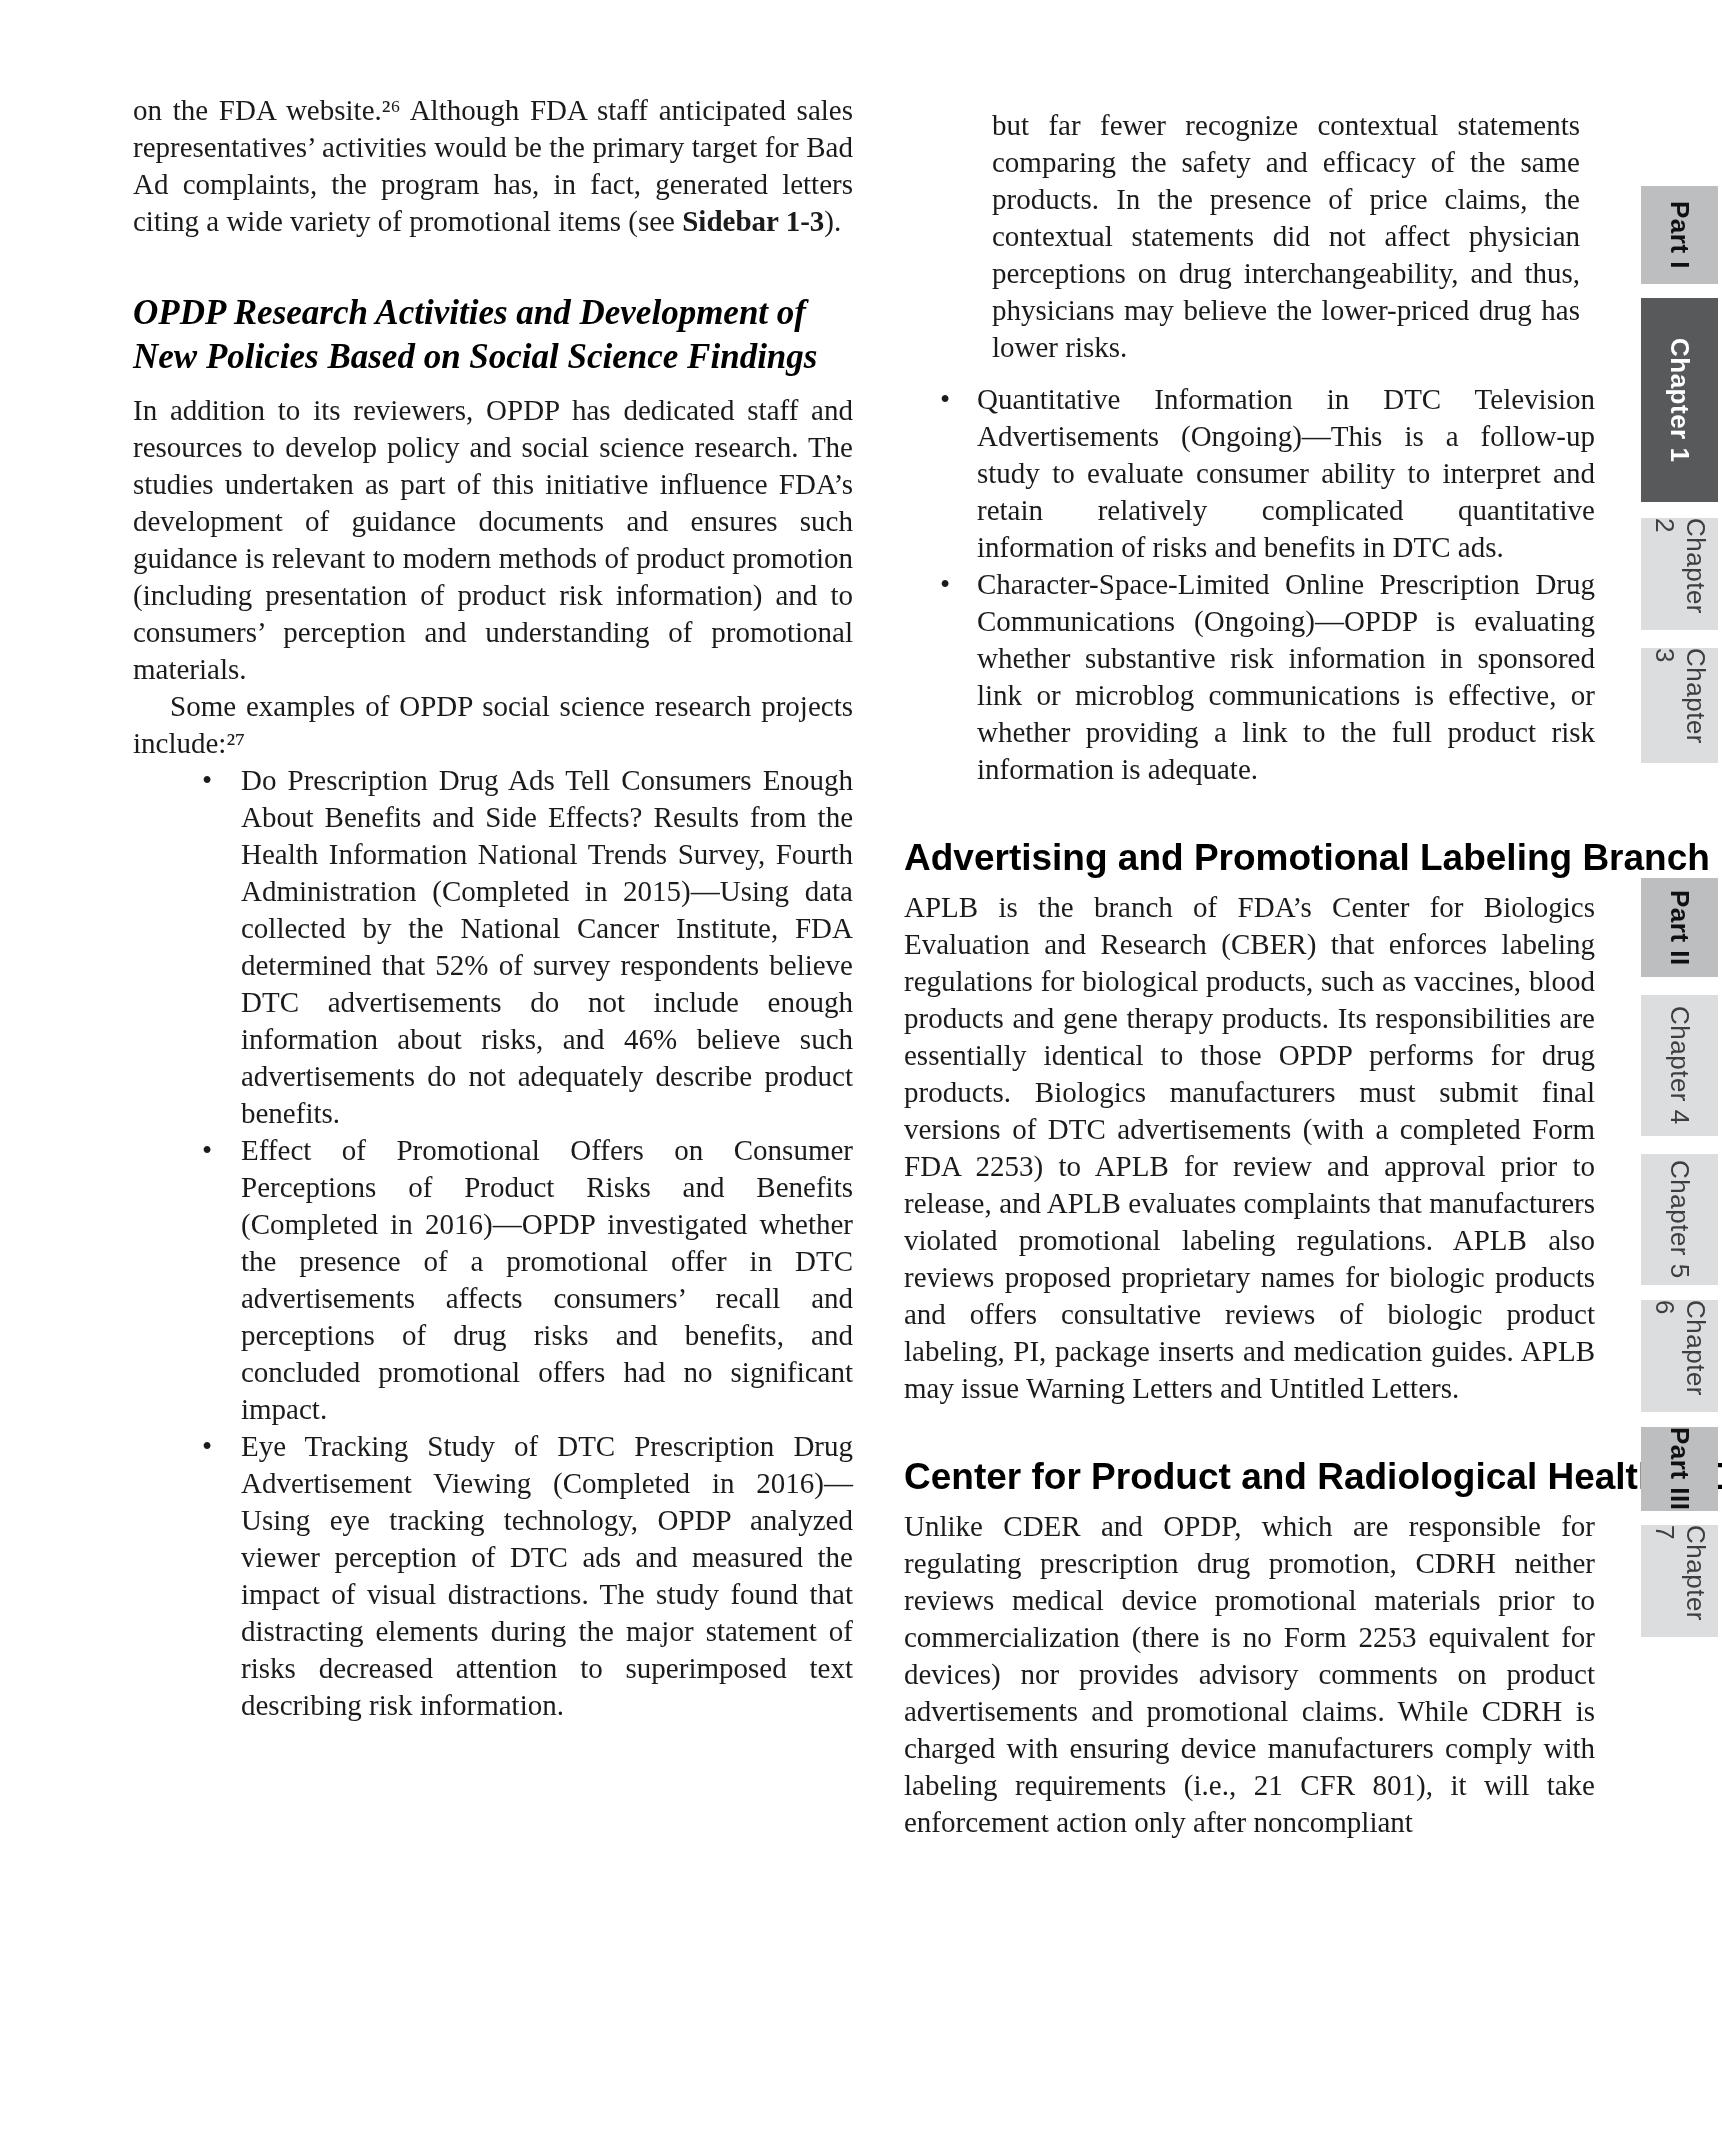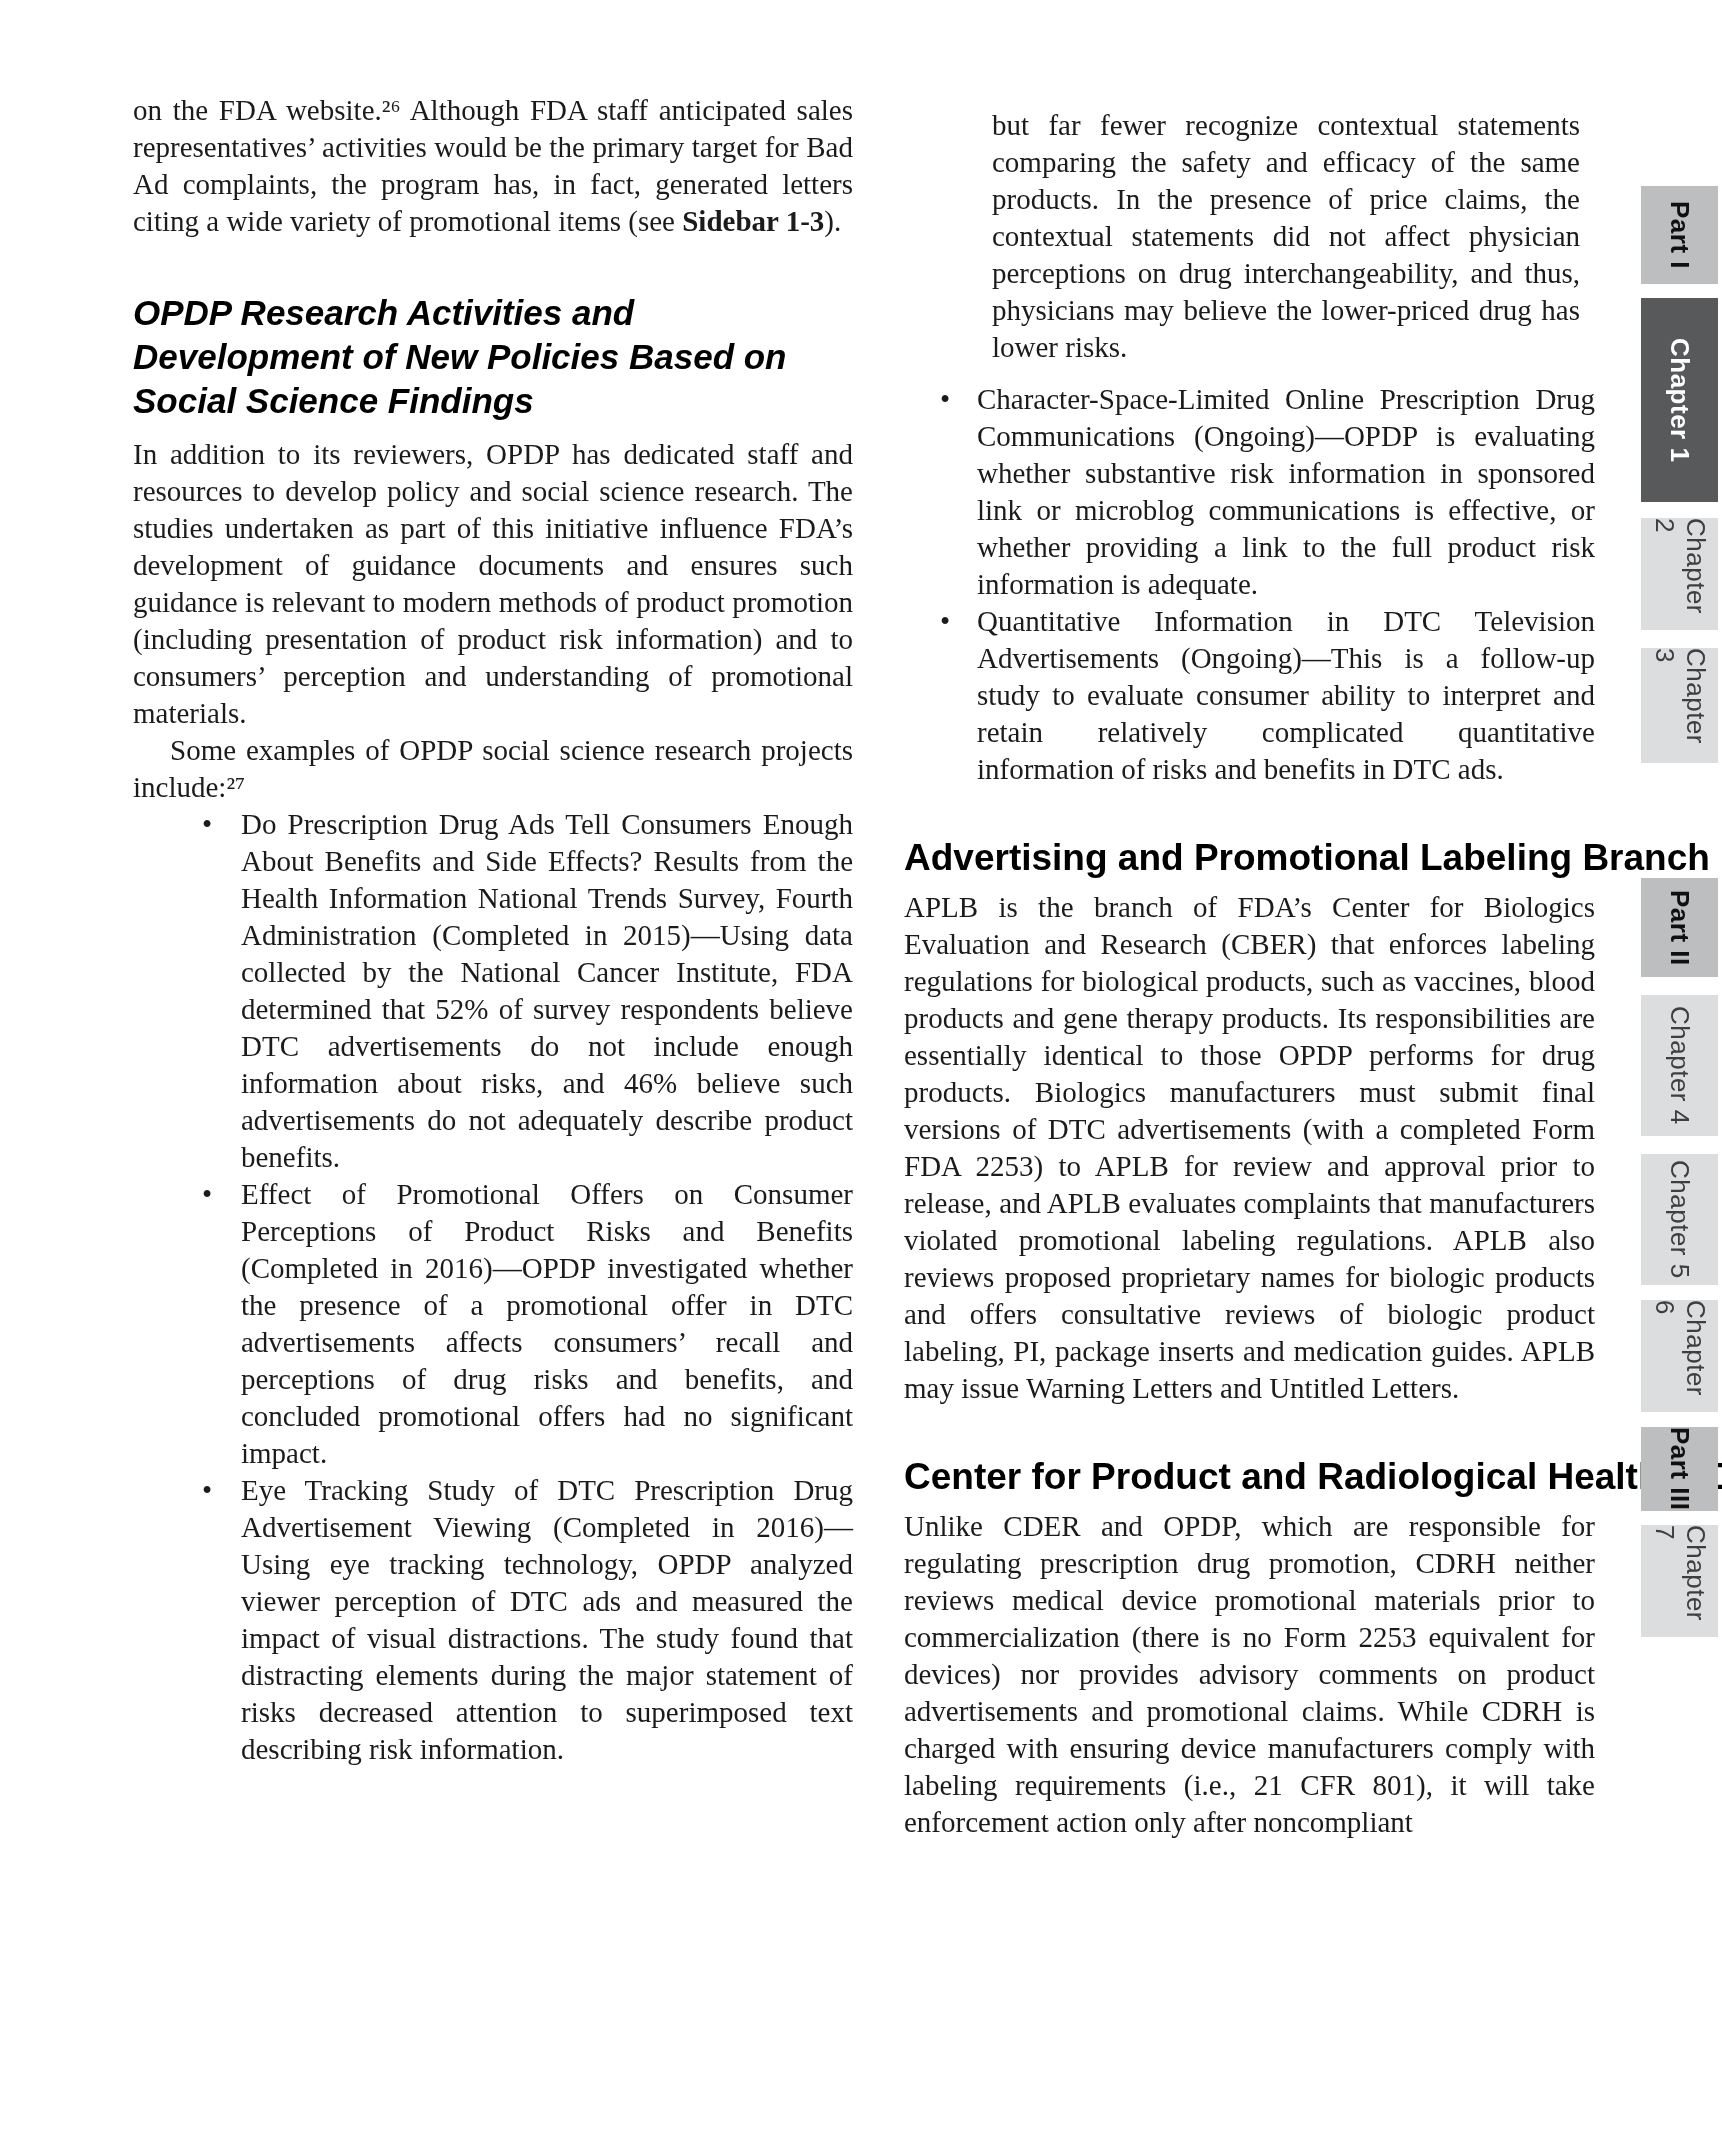--- a/index.html
+++ b/index.html
@@ -20,21 +20,21 @@
     line-height: 37px;
     text-align: justify;
   }
   #left-col  { left: 133px;  width: 720px; }
   #right-col { left: 904px;  width: 691px; }
 
   .para { margin: 0; }
   .bold-inline { font-weight: bold; }
 
   .section-heading-main {
-    font-family: Liberation Sans, sans-serif;
+    font-family: Liberation Serif, serif;
     font-weight: bold;
     font-style: italic;
     font-size: 35px;
     line-height: 44px;
     margin: 51px 0 13px 0;
     text-align: left;
     color: #000;
   }
   .section-heading-sub {
     font-family: "Liberation Sans", sans-serif;
@@ -119,22 +119,22 @@
       <li>Do Prescription Drug Ads Tell Consumers Enough About Benefits and Side Effects? Results from the Health Information National Trends Survey, Fourth Administration (Completed in 2015)—Using data collected by the National Cancer Institute, FDA determined that 52% of survey respondents believe DTC advertisements do not include enough information about risks, and 46% believe such advertisements do not adequately describe product benefits.</li>
       <li>Effect of Promotional Offers on Consumer Perceptions of Product Risks and Benefits (Completed in 2016)—OPDP investigated whether the presence of a promotional offer in DTC advertisements affects consumers’ recall and perceptions of drug risks and benefits, and concluded promotional offers had no significant impact.</li>
       <li>Eye Tracking Study of DTC Prescription Drug Advertisement Viewing (Completed in 2016)—Using eye tracking technology, OPDP analyzed viewer perception of DTC ads and measured the impact of visual distractions. The study found that distracting elements during the major statement of risks decreased attention to superimposed text describing risk information.</li>
     </ul>
   </div>
 
   <div class="col" id="right-col">
     <p class="para hang-indent">but far fewer recognize contextual statements comparing the safety and efficacy of the same products. In the presence of price claims, the contextual statements did not affect physician perceptions on drug interchangeability, and thus, physicians may believe the lower-priced drug has lower risks.</p>
 
     <ul class="bullet-list">
+      <li>Quantitative Information in DTC Television Advertisements (Ongoing)—This is a follow-up study to evaluate consumer ability to interpret and retain relatively complicated quantitative information of risks and benefits in DTC ads.</li>
       <li>Character-Space-Limited Online Prescription Drug Communications (Ongoing)—OPDP is evaluating whether substantive risk information in sponsored link or microblog communications is effective, or whether providing a link to the full product risk information is adequate.</li>
-      <li>Quantitative Information in DTC Television Advertisements (Ongoing)—This is a follow-up study to evaluate consumer ability to interpret and retain relatively complicated quantitative information of risks and benefits in DTC ads.</li>
     </ul>
 
     <h3 class="section-heading-sub">Advertising and Promotional Labeling Branch (APLB)</h3>
     <p class="para">APLB is the branch of FDA’s Center for Biologics Evaluation and Research (CBER) that enforces labeling regulations for biological products, such as vaccines, blood products and gene therapy products. Its responsibilities are essentially identical to those OPDP performs for drug products. Biologics manufacturers must submit final versions of DTC advertisements (with a completed Form FDA 2253) to APLB for review and approval prior to release, and APLB evaluates complaints that manufacturers violated promotional labeling regulations. APLB also reviews proposed proprietary names for biologic products and offers consultative reviews of biologic product labeling, PI, package inserts and medication guides. APLB may issue Warning Letters and Untitled Letters.</p>
 
     <h3 class="section-heading-sub">Center for Product and Radiological Health (CDRH)</h3>
     <p class="para">Unlike CDER and OPDP, which are responsible for regulating prescription drug promotion, CDRH neither reviews medical device promotional materials prior to commercialization (there is no Form 2253 equivalent for devices) nor provides advisory comments on product advertisements and promotional claims. While CDRH is charged with ensuring device manufacturers comply with labeling requirements (i.e., 21 CFR 801), it will take enforcement action only after noncompliant</p>
   </div>
 
   <div>

